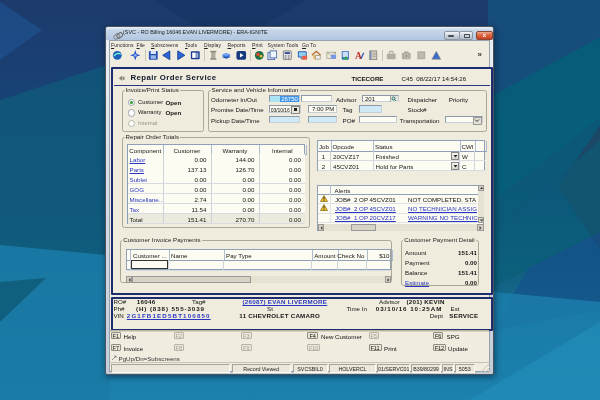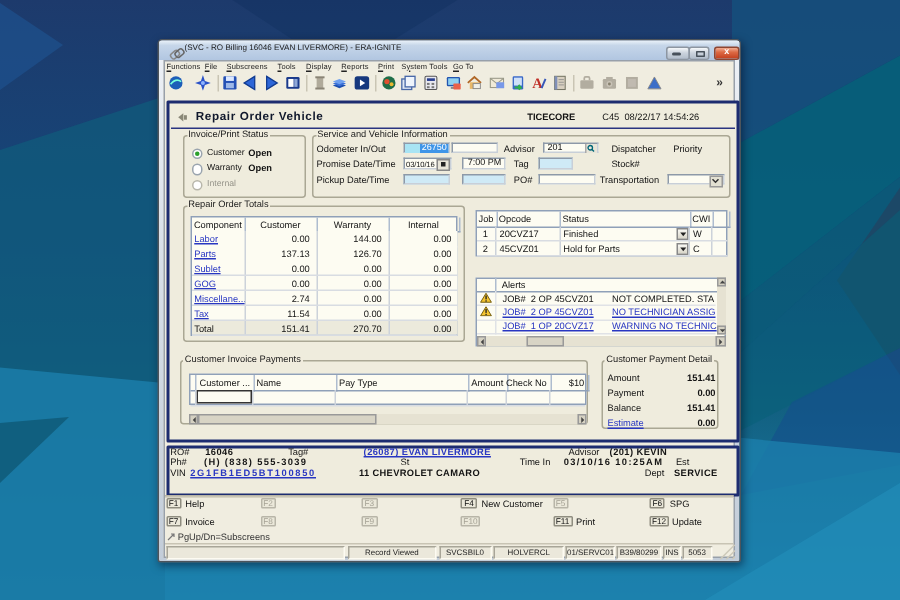--- a/index.html
+++ b/index.html
@@ -223,21 +223,21 @@
         </svg>
       </div>
       <div class="a" style="left:367.5px;top:8.5px;font-size:8px;font-weight:bold;color:#333;letter-spacing:-0.5px">»</div>
 <div class="a" style="left:0.5px;top:26px;width:382px;height:228px;border:2.5px solid #1d2c70;background:#efecdd;box-sizing:border-box;border-radius:1px"></div>
 <div class="a" style="left:8px;top:33.5px;width:7px;height:6.5px">
         <svg width="7" height="7">
           <path d="M4.2 0.5 L0.8 3.2 L4.2 6 Z" fill="#8a8878"></path>
           <rect x="4.6" y="1.8" width="2" height="3" fill="#8a8878"></rect>
         </svg>
       </div>
-<div class="t b" style="left:20.5px;top:31.8px;font-size:7.8px;letter-spacing:0.42px;color:#10182c">Repair Order Vehicle</div>
+<div class="t b" style="left:20.5px;top:31.8px;font-size:7.8px;letter-spacing:0.42px;color:#10182c">Repair Order Service</div>
 <div class="t b" style="left:241.5px;top:34px">TICECORE</div>
 <div class="t" style="left:291.5px;top:34px">C45&nbsp;&nbsp;08/22/17 14:54:26</div>
 <div class="a" style="left:3.5px;top:43.5px;width:376px;height:1px;background:#2a3480"></div>
 <div class="fs" style="left:12px;top:48.5px;width:82px;height:42.5px"></div>
       <div class="cap" style="left:14.5px;top:45.5px">Invoice/Print Status</div>
 <div class="a" style="left:17.5px;top:57.5px;width:5.5px;height:5.5px;border-radius:50%;background:#fff;border:1px solid #9aa4ae"></div>
       <div class="a" style="left:19.5px;top:59.5px;width:3.5px;height:3.5px;border-radius:50%;background:#2ba02b"></div>
 <div class="a" style="left:17.5px;top:68px;width:5.5px;height:5.5px;border-radius:50%;background:#fff;border:1px solid #9aa4ae"></div>
 <div class="a" style="left:17.5px;top:78.5px;width:5.5px;height:5.5px;border-radius:50%;background:#fff;border:1px solid #b8b6aa"></div>
 <div class="t" style="left:28px;top:57.8px;font-size:5.8px">Customer</div>

